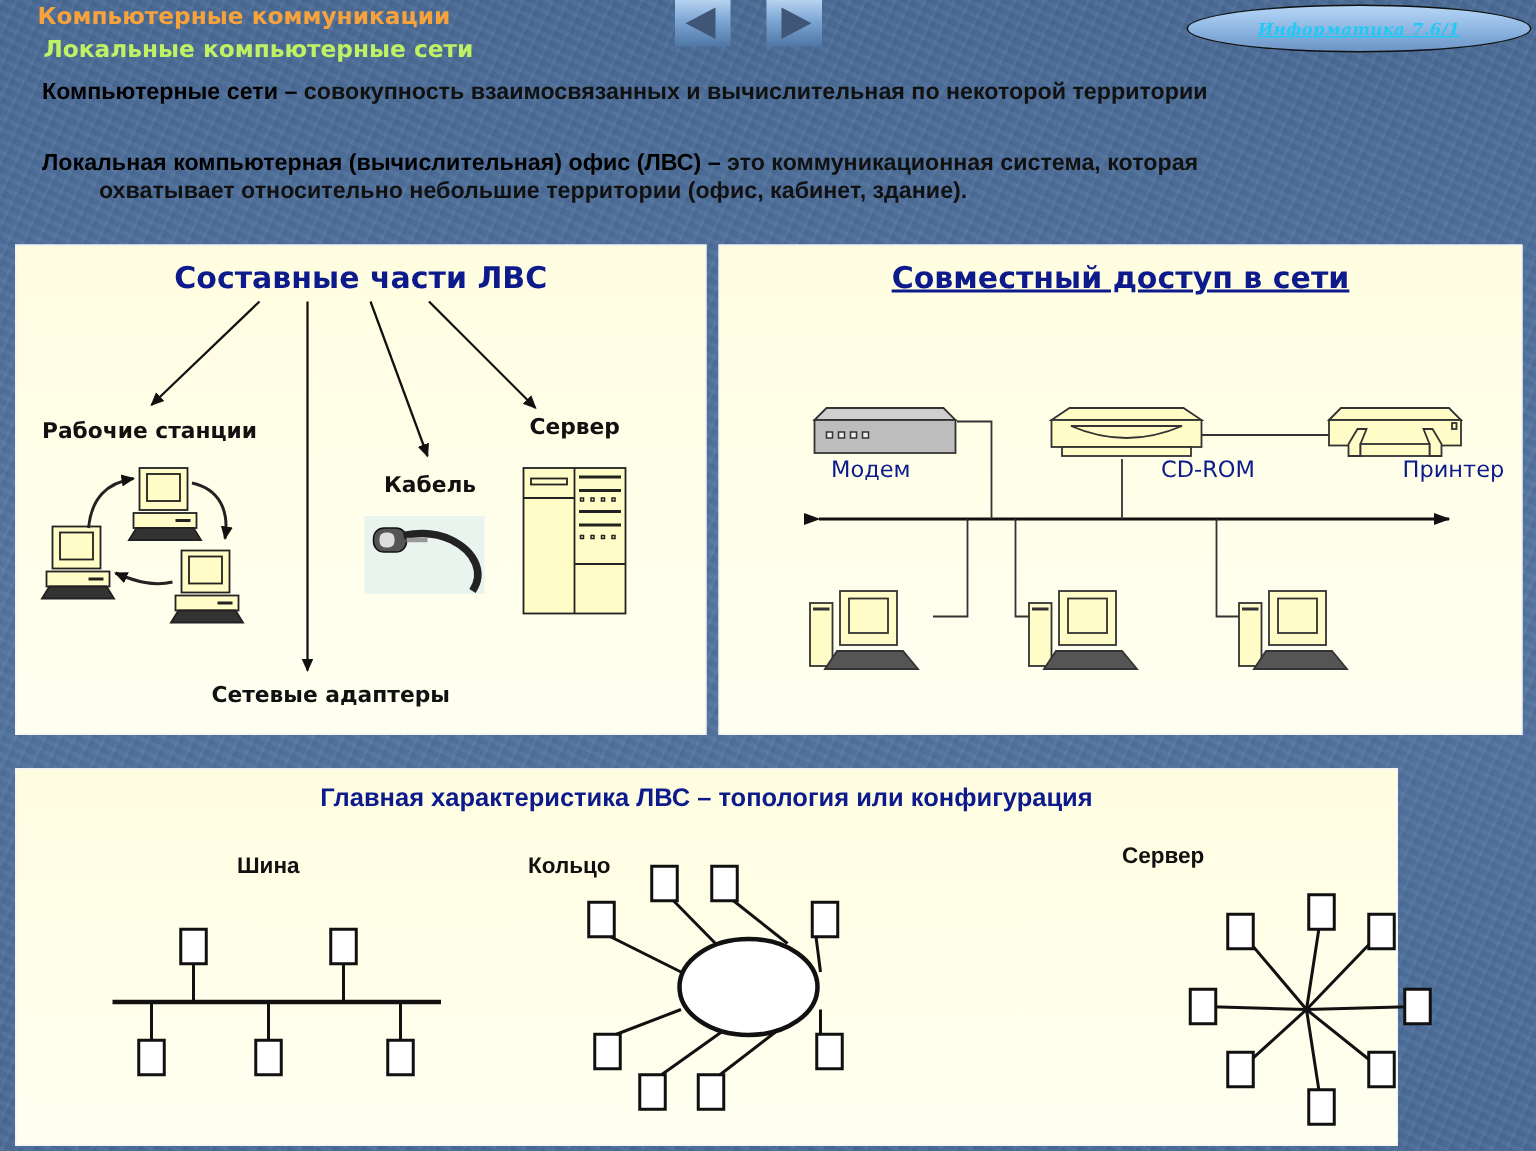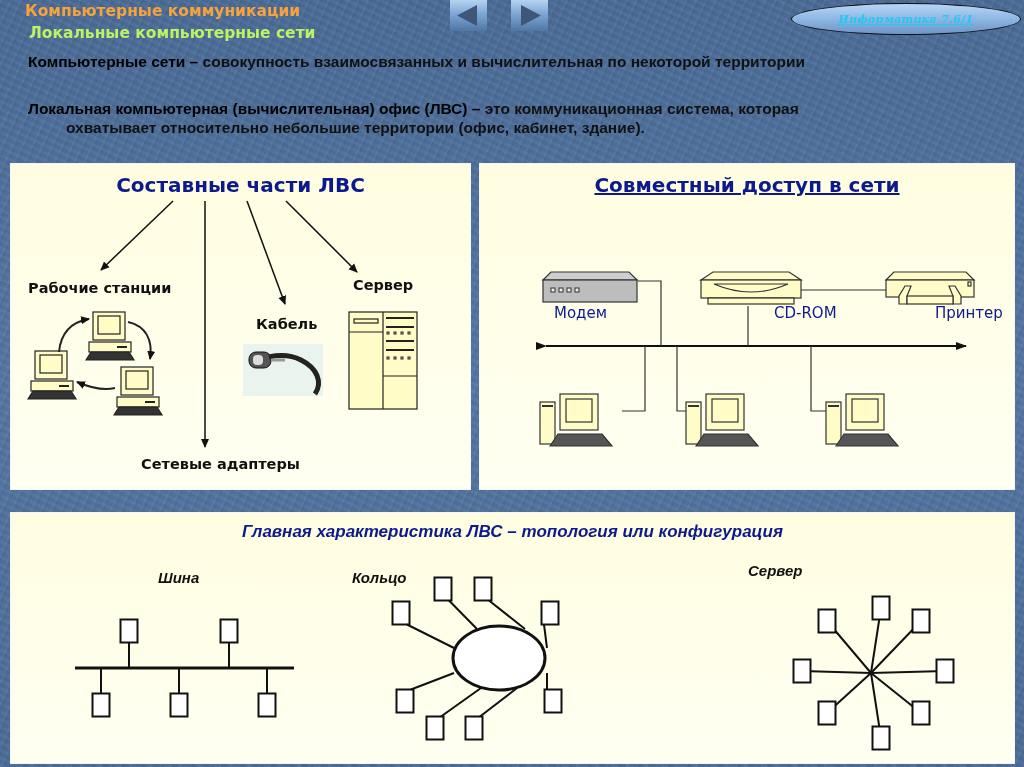--- a/index.html
+++ b/index.html
@@ -219,21 +219,21 @@
           <rect x="26" y="5" width="26" height="23"></rect>
           <polygon points="10,52 18,40 62,40 72,52" fill="#555"></polygon>
         </g>
       </g>
   </svg>
   <div class="lbl-blue" style="left:74px; top:140px;">Модем</div>
   <div class="lbl-blue" style="left:294px; top:140px;">CD-ROM</div>
   <div class="lbl-blue" style="left:416px; top:140px;margin-left:39px;">Принтер</div>
 </div>
 
-<div class="panel" style="left:10px; top:512px; width:1005px; height:252px;font-style:italic;">
+<div class="panel" style="left:10px; top:512px; width:922px; height:252px;">
   <div class="ptitle" style="top:9px; font-family:'Liberation Sans', sans-serif; font-size:17px;">Главная характеристика ЛВС – топология или конфигурация</div>
   <div class="lbl-narrow" style="left:147px; top:56px;">Шина</div>
   <div class="lbl-narrow" style="left:341px; top:56px;">Кольцо</div>
   <div class="lbl-narrow" style="left:737px; top:49px;">Сервер</div>
   <svg width="1005" height="252" id="topo-svg">
       <line x1="64" y1="155" x2="283" y2="155" stroke="#111" stroke-width="3"></line>
       <rect x="109.5" y="106.5" width="17" height="23" fill="#fff" stroke="#111" stroke-width="2"></rect>
       <line x1="118" y1="129.5" x2="118" y2="155" stroke="#111" stroke-width="2"></line>
       <rect x="209.5" y="106.5" width="17" height="23" fill="#fff" stroke="#111" stroke-width="2"></rect>
       <line x1="218" y1="129.5" x2="218" y2="155" stroke="#111" stroke-width="2"></line>

